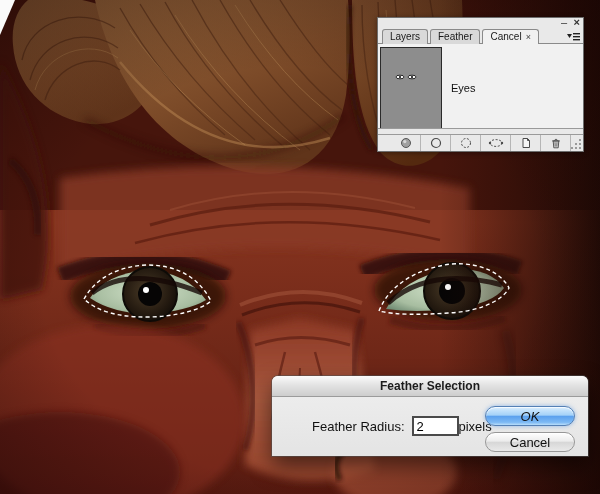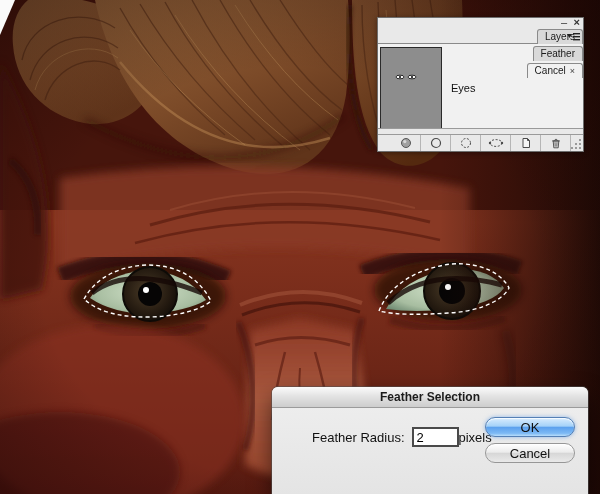--- a/index.html
+++ b/index.html
@@ -10,59 +10,59 @@
   
   .palette{position:absolute;left:377px;top:17px;width:207px;height:135px;
            background:#e9e9e9;border:1px solid #6e6e6e;box-sizing:border-box;
            display:flex;flex-direction:column;box-shadow:0 1px 5px rgba(0,0,0,.4);
            font-size:10px;color:#1a1a1a;}
   .win-strip{height:10px;position:relative;}
   .win-btn{position:absolute;top:-1px;font-size:11px;line-height:11px;color:#333;cursor:default;}
   .win-min{right:16px;}
   .win-close{right:3px;font-weight:bold;}
   .tabs{height:15px;display:flex;align-items:flex-end;padding-left:4px;gap:2px;
-        border-bottom:1px solid #8a8a8a;position:relative;flex-direction:column;}
+        border-bottom:1px solid #8a8a8a;position:relative;}
   .tab{height:14px;line-height:14px;padding:0 7px;background:#d9d9d9;
        border:1px solid #8a8a8a;border-bottom:none;border-radius:3px 3px 0 0;
        position:relative;top:1px;white-space:nowrap;cursor:default;}
   .tab.active{background:#f1f1f1;z-index:2;}
   .tab .tab-x{margin-left:4px;font-size:9px;color:#444;}
   .flyout{position:absolute;right:2px;bottom:2px;}
   .pbody{flex:1;background:#f1f1f1;border-bottom:1px solid #9a9a9a;overflow:hidden;}
   .path-row{display:flex;align-items:center;padding:2px;height:84px;}
   .thumb{width:60px;height:80px;background:#8d8d8d;border:1px solid #2a2a2a;flex:none;}
   .path-label{margin-left:9px;font-size:11px;color:#111;}
   .spacer{height:5px;background:#e9e9e9;}
   .toolbar{height:16px;border-top:1px solid #9a9a9a;background:#e9e9e9;
            display:flex;align-items:stretch;padding-left:13px;}
   .tool{width:29px;display:flex;align-items:center;justify-content:center;
         border-right:1px solid #b5b5b5;cursor:default;}
   .grip{flex:1;position:relative;}
   .grip svg{position:absolute;right:1px;bottom:1px;}
 
   
-  .dialog{position:absolute;left:272px;top:387px;width:316px;height:108px;
+  .dialog{position:absolute;left:272px;top:376px;width:316px;height:80px;
           background:linear-gradient(180deg,#efefef,#e4e4e4);
           border-radius:6px 6px 0 0;box-sizing:border-box;
           box-shadow:0 0 0 1px rgba(80,80,80,.55), 0 10px 22px rgba(0,0,0,.55);
           font-size:13px;color:#111;}
   .dlg-title{height:20px;line-height:20px;text-align:center;font-size:12px;font-weight:bold;
              color:#1c1c1c;border-radius:6px 6px 0 0;
              background:linear-gradient(180deg,#fbfbfb 0%,#e3e3e3 45%,#cdcdcd 100%);
              border-bottom:1px solid #9b9b9b;cursor:default;}
   .field-row{position:absolute;left:12px;top:40px;display:flex;align-items:center;}
   .field-row label{margin-right:7px;margin-left:28px;}
   .feather-input{width:40px;height:16px;border:2px solid #4a4a4a;background:#fff;
                  font-family:"Liberation Sans",sans-serif;font-size:13px;padding:0 0 0 3px;}
   .unit{}
   .btn{position:absolute;width:90px;height:20px;border-radius:11px;font-family:"Liberation Sans",sans-serif;
        font-size:13px;color:#111;text-align:center;line-height:19px;padding:0;cursor:default;}
   .btn-ok{right:13px;top:30px;border:1px solid #5580b5;
           background:linear-gradient(180deg,#d9edfe 0%,#a5d2f8 45%,#5ca1ee 52%,#7db9f4 85%,#b9defb 100%);
-          box-shadow:0 0 4px rgba(70,140,225,.55), inset 0 1px 1px rgba(255,255,255,.8);}
+          box-shadow:0 0 4px rgba(70,140,225,.55), inset 0 1px 1px rgba(255,255,255,.8);font-style:italic;}
   .btn-cancel{right:13px;top:56px;border:1px solid #979797;
           background:linear-gradient(180deg,#ffffff 0%,#ececec 45%,#d7d7d7 52%,#e9e9e9 100%);
           box-shadow:inset 0 1px 1px rgba(255,255,255,.9);}
 </style>
 </head>
 <body>
 
 <div class="stage">
 
   <svg class="face" width="600" height="494" viewBox="0 0 600 494">

